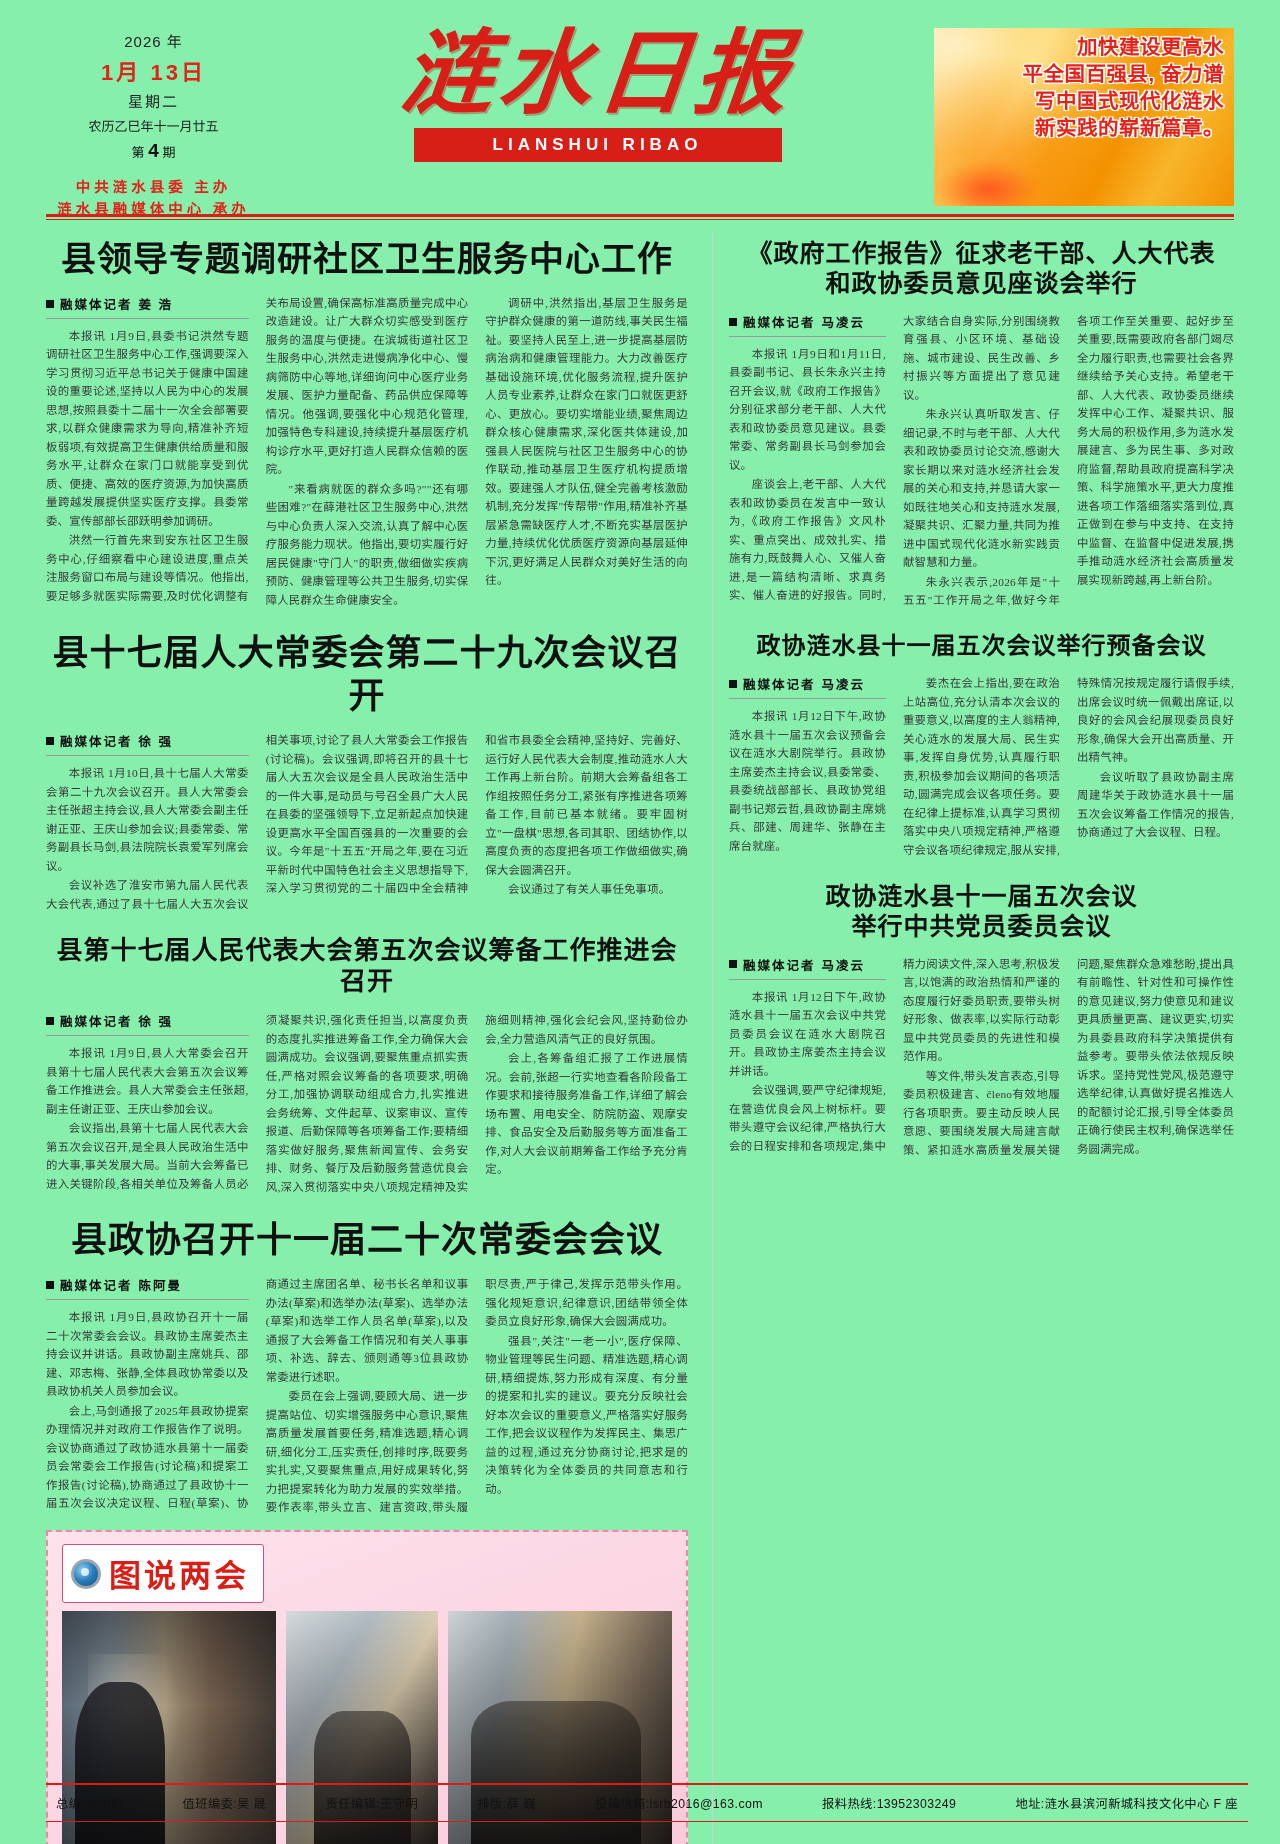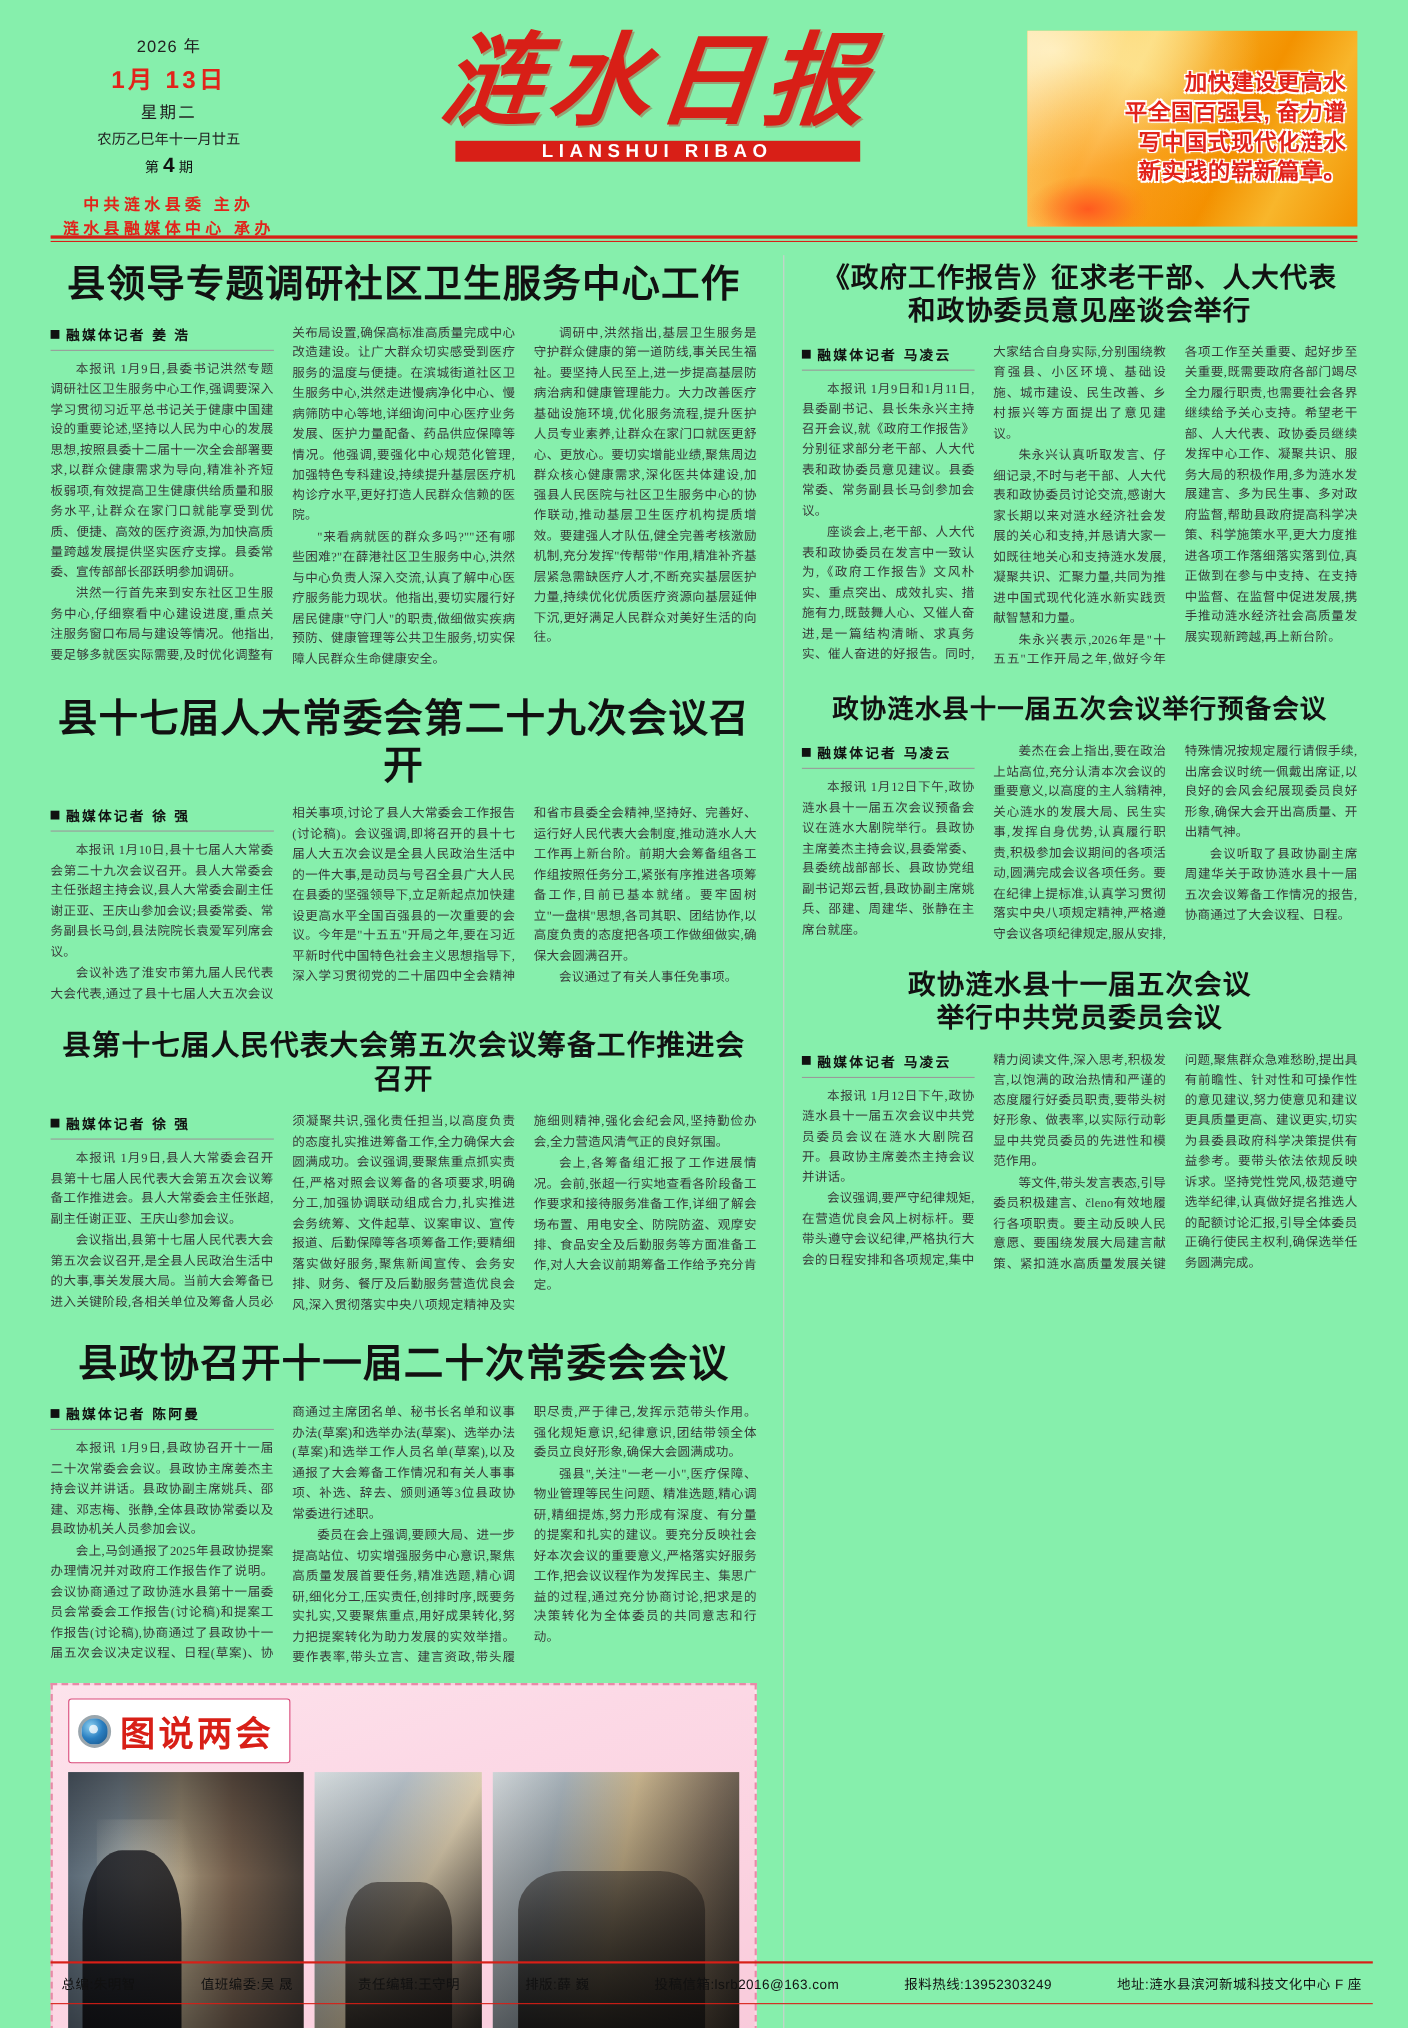--- a/index.html
+++ b/index.html
@@ -31,33 +31,33 @@
   .logo{flex:1 1 auto;text-align:center;position:relative;padding-top:2px;}
   .logo .big{
     font-size:92px;line-height:1.0;color:#d81f17;font-weight:bold;
     letter-spacing:6px;
     font-family:"Liberation Serif","DejaVu Serif",serif;
     font-style:italic;
     text-shadow:2px 2px 0 rgba(180,20,12,.35);
     transform:skewX(-6deg);
   }
   .logo .pinyinbar{
-    margin:8px auto 0;width:368px;height:19px;background:#d81f17;
+    margin:8px auto 0;width:368px;height:34px;background:#d81f17;
     display:flex;align-items:center;justify-content:center;
     color:#fff;font-size:17px;letter-spacing:5px;font-weight:bold;
     font-family:"Liberation Sans",sans-serif;
   }
   .banner{
     flex:0 0 300px;width:300px;height:178px;margin-top:2px;
     background:
       radial-gradient(circle at 18% 82%, rgba(255,120,0,.55) 0%, rgba(255,170,0,0) 42%),
       radial-gradient(ellipse at 8% 10%, #ffe9a8 0%, rgba(255,233,168,0) 48%),
       linear-gradient(118deg,#f7b323 0%,#f9c53a 18%,#fbd767 30%,#f6a81c 46%,#f39200 62%,#f8b62b 78%,#f29100 100%);
     position:relative;overflow:hidden;
-    display:flex;flex-direction:column;justify-content:center;align-items:flex-end;
+    display:flex;flex-direction:column;align-items:flex-end;
     padding:6px 10px 6px 60px;box-sizing:border-box;
   }
   .banner:before{
     content:"";position:absolute;left:-40px;top:-30px;width:150px;height:250px;
     background:linear-gradient(100deg,rgba(255,255,255,.55),rgba(255,255,255,0) 60%);
     border-radius:50%;transform:rotate(12deg);
   }
   .banner:after{
     content:"";position:absolute;left:0px;bottom:-14px;width:110px;height:60px;
     background:radial-gradient(ellipse at center,#ff5a1f 0%,rgba(255,120,30,.25) 55%,rgba(255,150,0,0) 72%);

